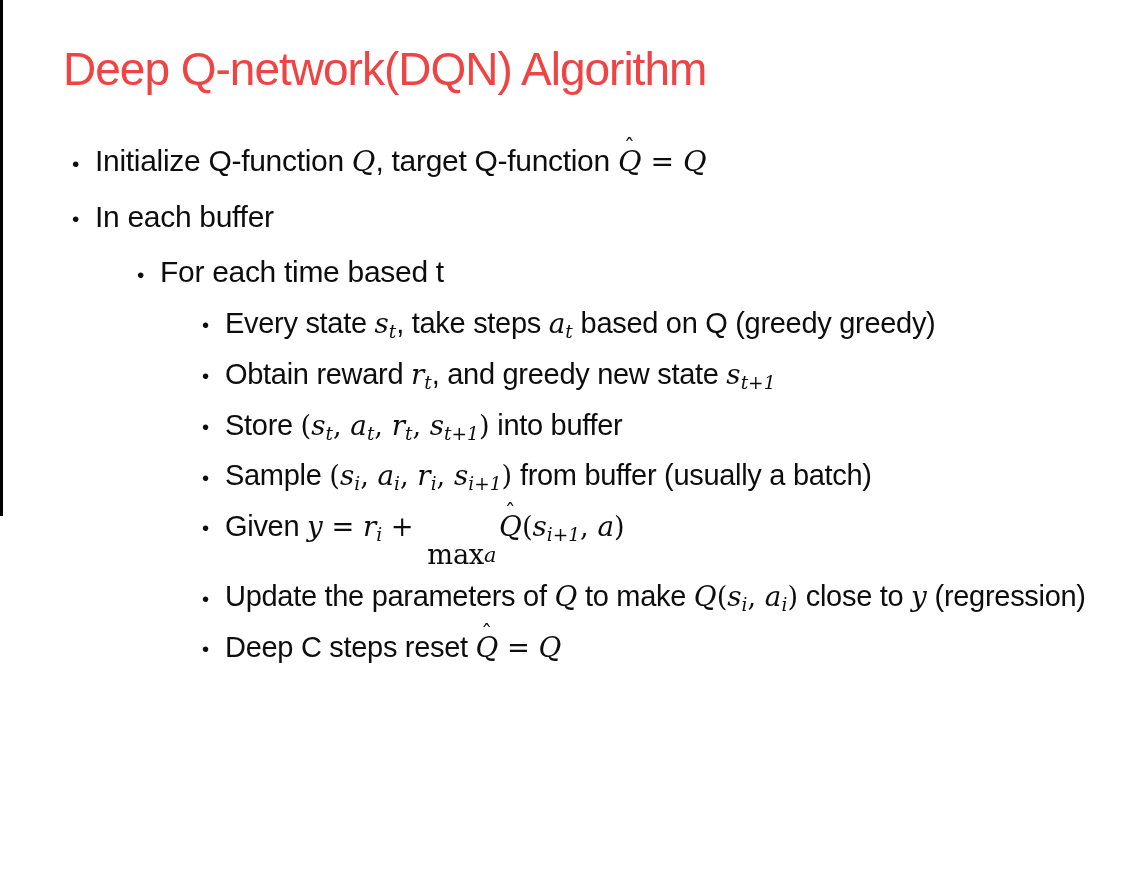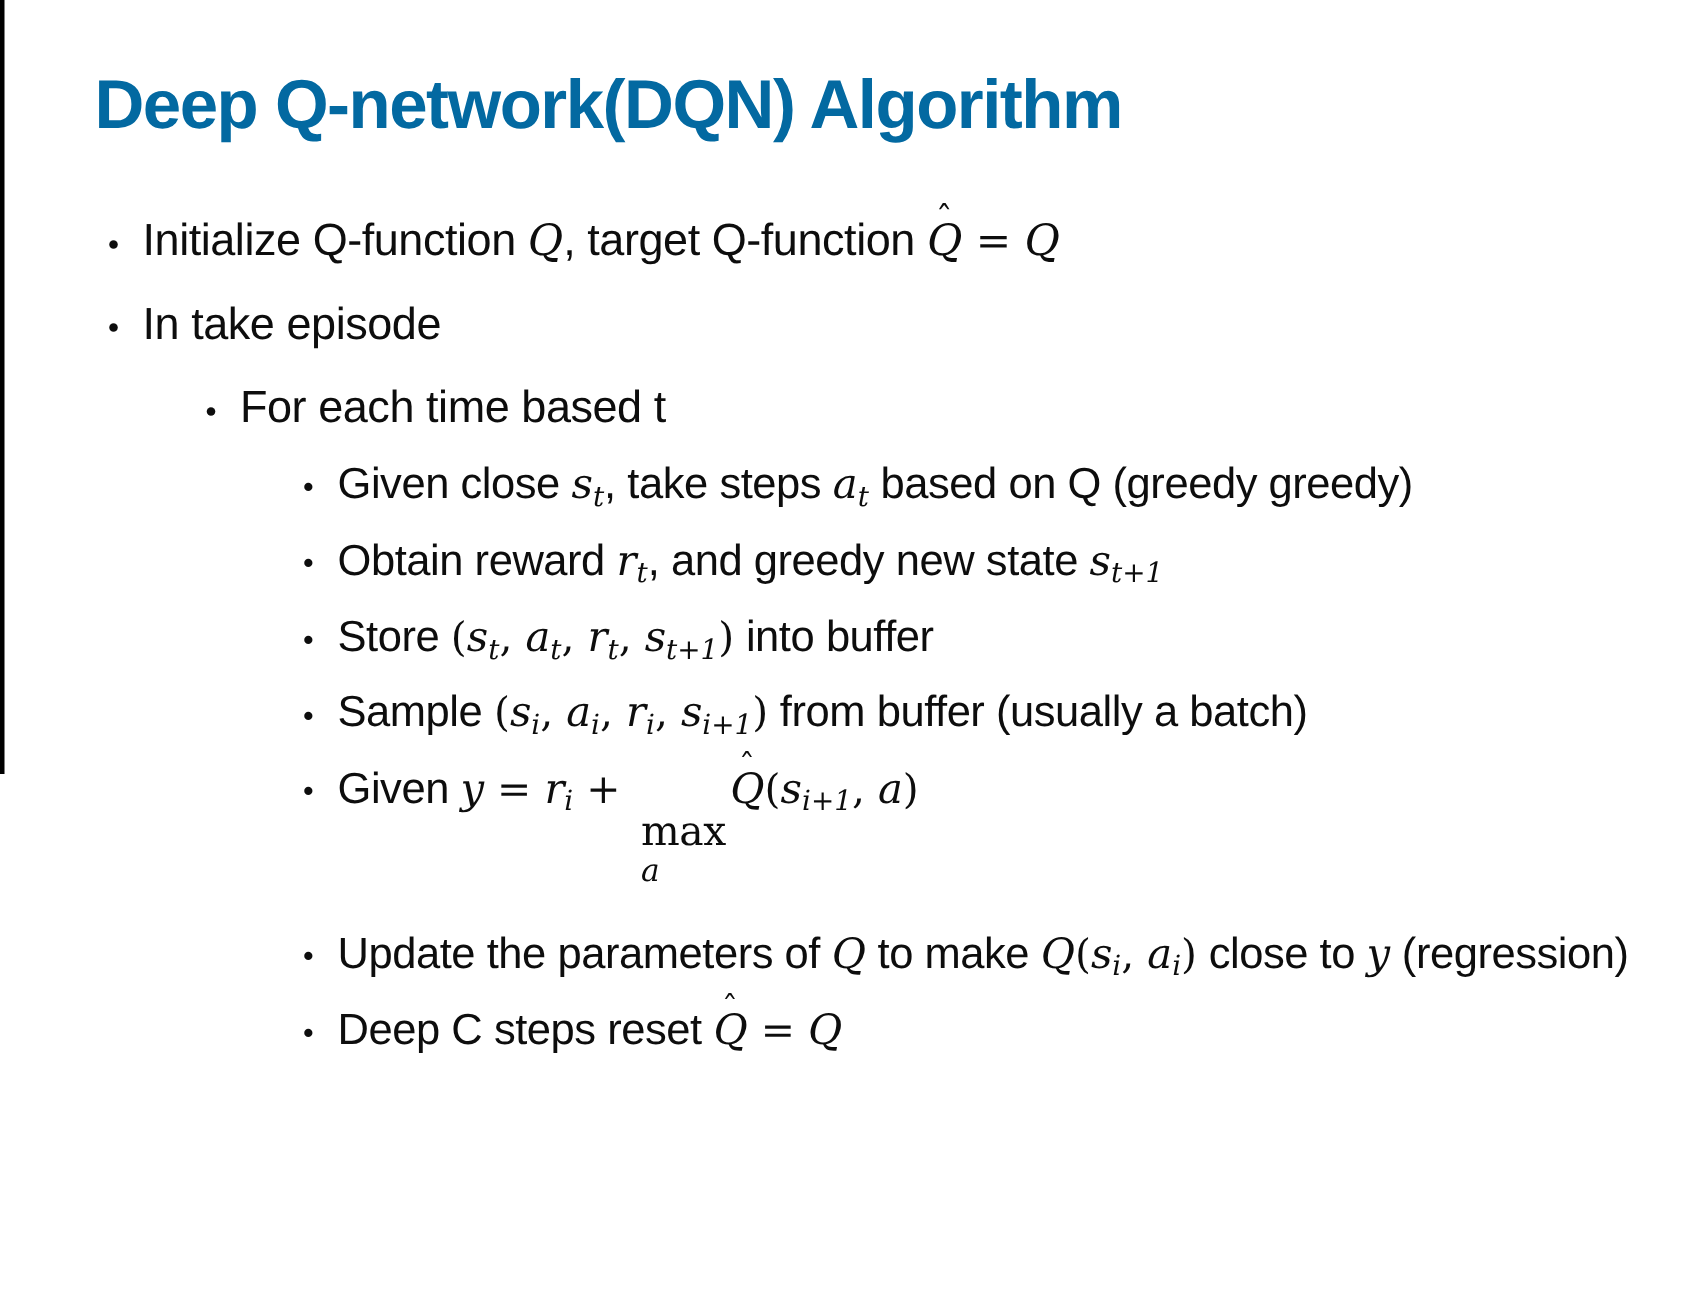--- a/index.html
+++ b/index.html
@@ -5,22 +5,22 @@
   html,body{margin:0;padding:0;}
   body{
     width:1124px;height:872px;background:#ffffff;
     font-family:"Liberation Sans",sans-serif;color:#0d0d0d;
     overflow:hidden;
   }
   .slide{position:relative;width:1124px;height:872px;background:#ffffff;overflow:hidden;}
   .left-edge-line{position:absolute;left:0;top:0;width:3px;height:516px;background:#000;}
   .title{
     margin:0;padding:42px 0 0 63px;
-    font-size:46px;font-weight:bold;letter-spacing:-1px;
-    line-height:1.2;color:#0369a1;
+    font-size:46px;font-weight:normal;letter-spacing:-1px;
+    line-height:1.2;color:#ef4444;
   }
   .bullets{margin-top:44px;}
   .item{display:flex;letter-spacing:-0.3px;}
   .item .marker{flex:none;width:23px;font-size:0.70em;padding-top:0.40em;}
   .item .content{flex:1 1 auto;padding-right:18px;}
   .lvl1{margin-left:72px;font-size:30px;line-height:1.32;margin-bottom:16px;}
   .lvl2{margin-left:137px;font-size:30px;line-height:1.32;margin-bottom:9px;}
   .lvl3{margin-left:202px;font-size:29px;line-height:1.58;margin-bottom:5px;}
   
   .seg-m{font-family:"DejaVu Serif",serif;font-style:italic;font-size:0.96em;letter-spacing:0;}
@@ -28,48 +28,48 @@
   .seg-o{font-family:"DejaVu Serif",serif;font-size:0.94em;letter-spacing:0;}
   .seg-mh{
     position:relative;display:inline-block;
     font-family:"DejaVu Serif",serif;font-style:italic;font-size:0.96em;letter-spacing:0;
   }
   .seg-mh::after{
     content:"\02C6";position:absolute;left:0.26em;top:-0.42em;
     font-style:normal;font-size:0.78em;
   }
   .maxop{
-    display:inline-flex;flex-direction:column;
-    vertical-align:-0.95em;margin:0 3px 18px 5px;
+    display:inline-flex;flex-direction:row;align-items:center;
+    vertical-align:-0.95em;margin:0 3px 0 5px;
   }
   .max-word{font-family:"DejaVu Serif",serif;line-height:1.05;font-size:0.94em;}
   .max-under{font-family:"DejaVu Serif",serif;font-style:italic;font-size:0.72em;line-height:1;margin-top:1px;}
 </style>
 </head>
 <body>
 
 <div class="slide">
   <div class="left-edge-line"></div>
   <h1 class="title">Deep Q-network(DQN) Algorithm</h1>
   <div class="bullets">
       <div class="item lvl1">
         <span class="marker">•</span>
         <span class="content"><span class="seg-p">Initialize Q-function </span><span class="seg-m">Q</span><span class="seg-p">, target Q-function </span><span class="seg-mh">Q</span><span class="seg-o"> = </span><span class="seg-m">Q</span></span>
       </div>
       <div class="item lvl1">
         <span class="marker">•</span>
-        <span class="content"><span class="seg-p">In take episode</span></span>
+        <span class="content"><span class="seg-p">In each buffer</span></span>
       </div>
       <div class="item lvl2">
         <span class="marker">•</span>
         <span class="content"><span class="seg-p">For each time based t</span></span>
       </div>
       <div class="item lvl3">
         <span class="marker">•</span>
-        <span class="content"><span class="seg-p">Given close </span><span class="seg-m">s</span><span class="seg-ms">t</span><span class="seg-p">, take steps </span><span class="seg-m">a</span><span class="seg-ms">t</span><span class="seg-p"> based on Q (greedy greedy)</span></span>
+        <span class="content"><span class="seg-p">Every state </span><span class="seg-m">s</span><span class="seg-ms">t</span><span class="seg-p">, take steps </span><span class="seg-m">a</span><span class="seg-ms">t</span><span class="seg-p"> based on Q (greedy greedy)</span></span>
       </div>
       <div class="item lvl3">
         <span class="marker">•</span>
         <span class="content"><span class="seg-p">Obtain reward </span><span class="seg-m">r</span><span class="seg-ms">t</span><span class="seg-p">, and greedy new state </span><span class="seg-m">s</span><span class="seg-ms">t+1</span></span>
       </div>
       <div class="item lvl3">
         <span class="marker">•</span>
         <span class="content"><span class="seg-p">Store </span><span class="seg-o">(</span><span class="seg-m">s</span><span class="seg-ms">t</span><span class="seg-o">, </span><span class="seg-m">a</span><span class="seg-ms">t</span><span class="seg-o">, </span><span class="seg-m">r</span><span class="seg-ms">t</span><span class="seg-o">, </span><span class="seg-m">s</span><span class="seg-ms">t+1</span><span class="seg-o">)</span><span class="seg-p"> into buffer</span></span>
       </div>
       <div class="item lvl3">

